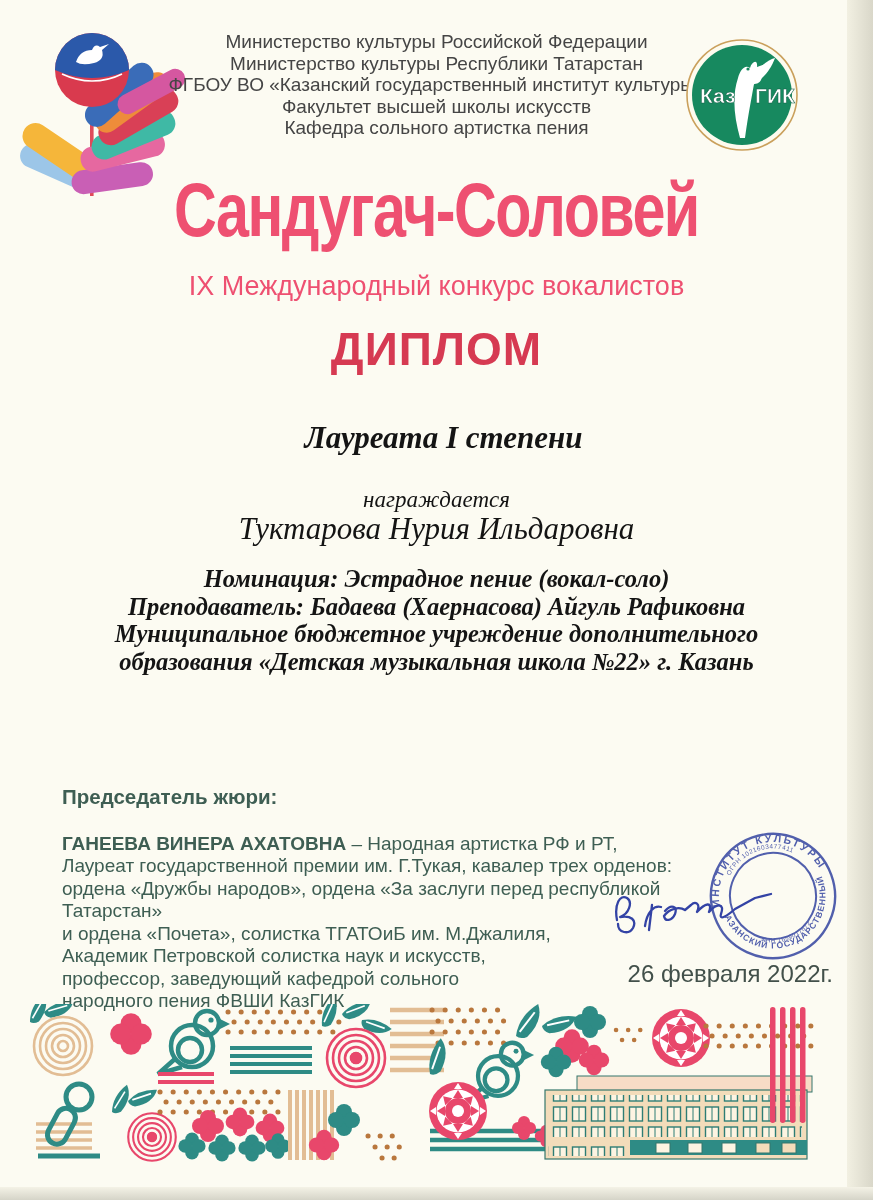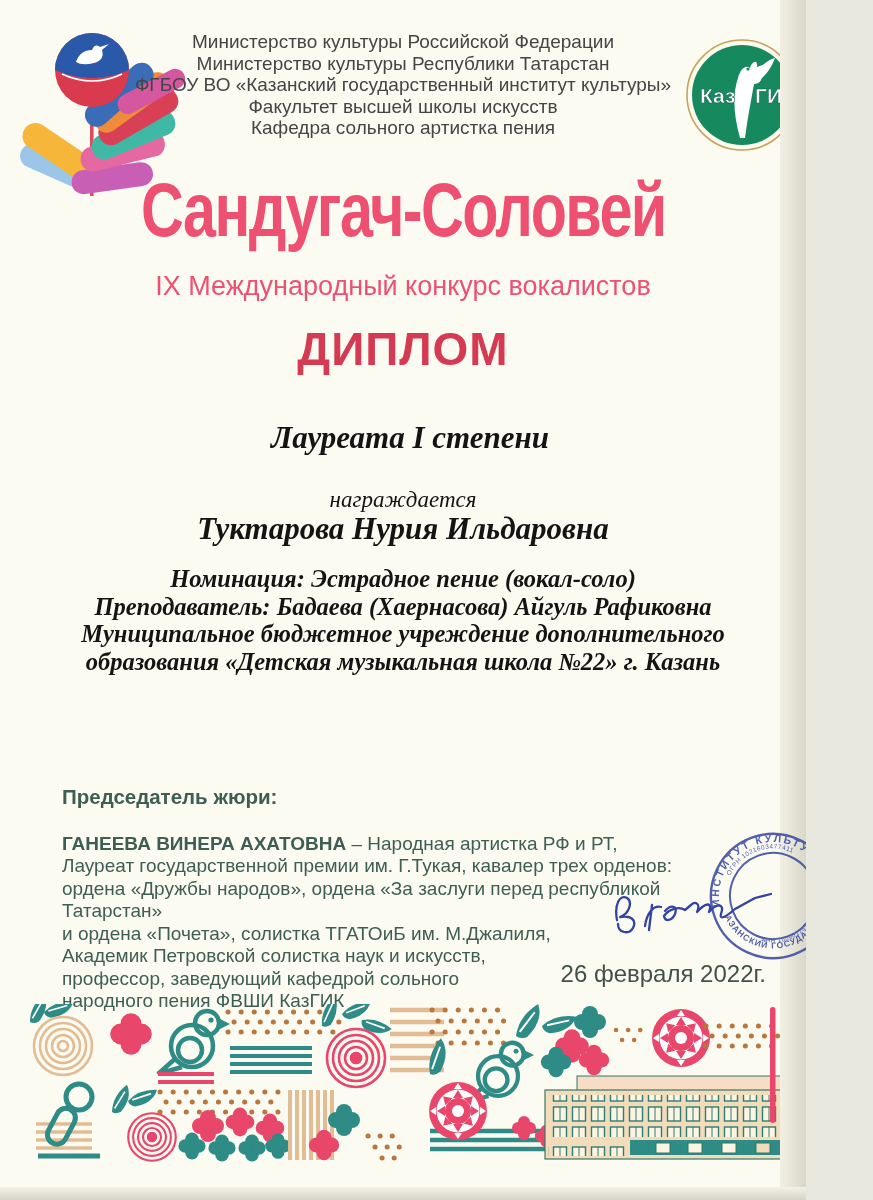--- a/index.html
+++ b/index.html
@@ -1,16 +1,16 @@
 <!DOCTYPE html>
 <html style="--paper: #fcfbf2; --header_gray: #454545; --title_pink: #ee5071; --diploma_red: #d63a52; --serif_black: #141414; --text_green: #3e5e53; --stamp_blue: #3a4aa3; --signature_blue: #3343a5; --teal: #2e8b85; --pink: #e8476b; --tan: #e2bd94; --brown: #b9773d; --logo_green: #17895f;"><head>
 <meta charset="utf-8">
 <style>
   html,body{margin:0;padding:0;background:#e9e8de;}
-  .page{position:relative;width:806px;height:1200px;background:var(--paper,#fcfbf2);
+  .page{position:relative;width:873px;height:1200px;background:var(--paper,#fcfbf2);
         overflow:hidden;font-family:"Liberation Sans",sans-serif;}
   .edge-right{position:absolute;right:0;top:0;width:26px;height:100%;
         background:linear-gradient(to right,#f2f0e2,#d9d7c9);}
   .edge-bottom{position:absolute;left:0;bottom:0;width:100%;height:13px;
         background:linear-gradient(#f4f2e6,#d5d4c8);}
   .header{position:absolute;left:115px;right:115px;top:31px;text-align:center;
         color:var(--header_gray,#454545);font-size:19px;line-height:21.5px;}
   .emblem{position:absolute;left:18px;top:22px;}
   .logo{position:absolute;left:685px;top:38px;}
   .title{position:absolute;left:0;width:100%;top:160px;text-align:center;
@@ -19,21 +19,21 @@
   .subtitle{position:absolute;left:0;width:100%;top:271px;text-align:center;
         color:var(--title_pink,#ee5071);font-size:27px;}
   .diploma{position:absolute;left:0;width:100%;top:322px;text-align:center;
         color:var(--diploma_red,#d63a52);font-size:46px;font-weight:bold;letter-spacing:1px;}
   .serif{font-family:"Liberation Serif",serif;color:var(--serif_black,#141414);}
   .degree{position:absolute;left:0;width:100%;top:420px;text-align:center;
         font-size:31px;font-weight:bold;font-style:italic;padding-left:7px;}
   .verb{position:absolute;left:0;width:100%;top:487px;text-align:center;
         font-size:23px;font-style:italic;}
   .recipient{position:absolute;left:0;width:100%;top:511px;text-align:center;
-        font-size:31px;font-weight:bold;font-style:italic;}
+        font-size:31px;font-weight:normal;font-style:italic;}
   .details{position:absolute;left:0;width:100%;top:565px;text-align:center;
         font-size:24.5px;line-height:27.5px;font-weight:bold;font-style:italic;}
   .jury{position:absolute;left:62px;top:786px;width:620px;font-size:19px;
         line-height:22.5px;color:var(--text_green,#3e5e53);}
   .jury-heading{font-size:20.5px;font-weight:bold;margin-bottom:24px;}
   .jury-name{font-weight:bold;}
   .signature{position:absolute;left:605px;top:864px;z-index:3;}
   .stamp{position:absolute;left:678px;top:822px;z-index:2;}
   .date{position:absolute;top:960px;right:40px;font-size:24px;color:#42504a;}
   .band{position:absolute;left:0;top:1004px;}

